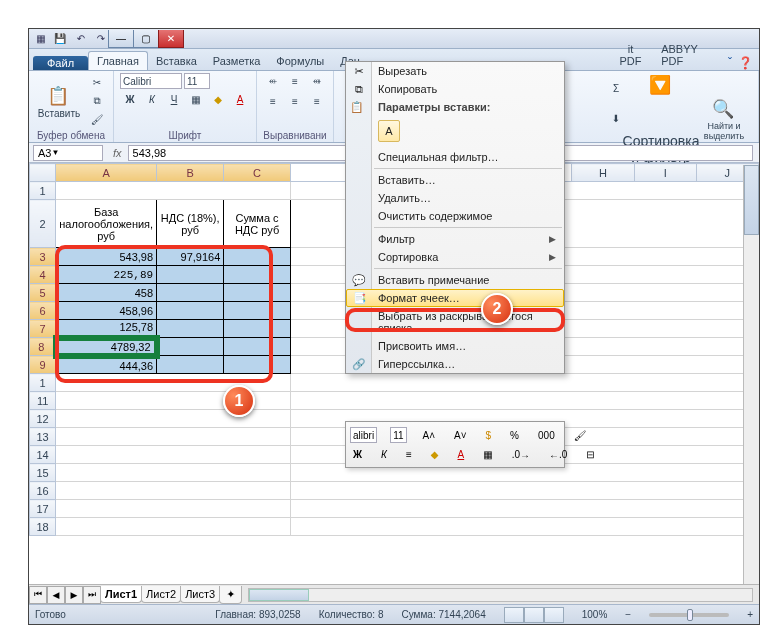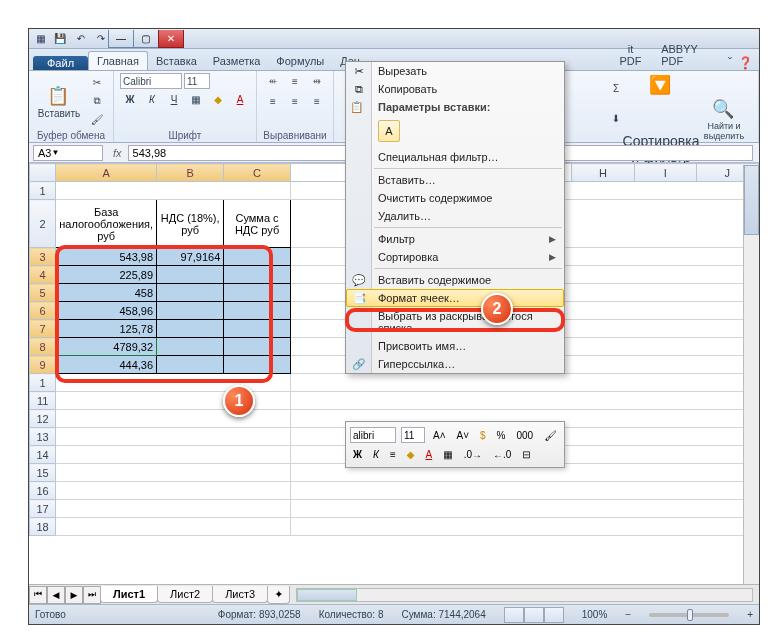--- a/index.html
+++ b/index.html
@@ -59,28 +59,28 @@
   .cm-item { position:relative; padding: 3px 8px 3px 32px; display:flex; align-items:center; cursor:pointer; }
   .cm-item .ico { position:absolute; left:4px; width:18px; text-align:center; font-size:11px; }
   .cm-item.hover { background:linear-gradient(#fff2c8,#ffe28a); border:1px solid #e5b200; padding:2px 7px 2px 31px; border-radius:2px; }
   .cm-sep { height:1px; background:#c9c9c9; margin:2px 2px 2px 28px; }
   .cm-head { padding:3px 8px 3px 32px; font-weight:bold; color:#444; position:relative; }
   .cm-sub { padding: 4px 8px 6px 32px; position:relative; }
   .paste-opt { display:inline-block; width:22px; height:22px; border:1px solid #d8b85e; background:linear-gradient(#fff8e0,#ffe9a8); border-radius:2px; text-align:center; line-height:20px; }
   .cm-item .arrow { margin-left:auto; font-size:9px; color:#555; }
   
   .mini-toolbar { position:absolute; left:316px; top:392px; width:220px; background:linear-gradient(#fafafa,#ececec); border:1px solid #9a9a9a; box-shadow:2px 2px 5px rgba(0,0,0,0.2); padding:3px 4px; font-size:10px; }
-  .mini-toolbar .row { display:flex; gap:5px; align-items:center; margin:1px 0; }
+  .mini-toolbar .row { display:flex; gap:13px; align-items:center; margin:1px 0; }
   .mini-toolbar .btn { border:1px solid transparent; padding:0 2px; height:18px; display:flex; align-items:center; }
   .mini-toolbar .combo { height:16px; }
   
   .sheet-tabs { position:absolute; left:0; right:0; bottom:20px; height:20px; background:#e8e8e8; border-top:1px solid #b5b5b5; display:flex; align-items:center; font-size:11px; }
   .sheet-tabs .nav { display:flex; gap:0; }
   .sheet-tabs .nav div { width:18px; height:18px; border:1px solid #aaa; display:flex; align-items:center; justify-content:center; background:#f2f2f2; font-size:9px; }
-  .sheet-tab { padding:2px 12px; background:#f6f6f6; border:1px solid #b0b0b0; border-top:none; border-radius:0 0 4px 4px; margin-left:-1px; }
+  .sheet-tab { padding:2px 4px; background:#f6f6f6; border:1px solid #b0b0b0; border-top:none; border-radius:0 0 4px 4px; margin-left:-1px; }
   .sheet-tab.active { background:#fff; font-weight:bold; }
   .hscroll { flex:1; margin:0 6px; height:14px; background:#eee; border:1px solid #bbb; position:relative; }
   .hscroll .thumb { position:absolute; left:0; top:0; bottom:0; width:60px; background:linear-gradient(#dce6f2,#c4d3e6); border:1px solid #9cb; }
   
   .statusbar { position:absolute; left:0; right:0; bottom:0; height:20px; background:linear-gradient(#dfe6f0,#cdd8e7); border-top:1px solid #a8b7cc; display:flex; align-items:center; font-size:10px; color:#345; padding:0 6px; gap:18px; }
   .statusbar .spacer { flex:1; }
   .view-btns { display:flex; gap:0; }
   .view-btns div { width:20px; height:16px; border:1px solid #9ab; background:linear-gradient(#eef4fb,#d7e2f0); }
   .zoom-slider { width:80px; height:4px; background:#bbb; position:relative; border-radius:2px; }
   .zoom-slider .thumb { position:absolute; left:38px; top:-4px; width:6px; height:12px; background:#eef; border:1px solid #789; border-radius:2px; }
@@ -234,21 +234,21 @@
       </tr>
       <tr>
             <th class="row sel">3</th>
             <td class="selected" style="border:1px solid #000;">543,98</td>
             <td class="selected" style="border:1px solid #000;">97,9164</td>
             <td class="selected" style="border:1px solid #000;"></td>
             <td colspan="4" class="empty"></td>
           </tr>
       <tr>
             <th class="row sel">4</th>
-            <td class="selected" style="border:1px solid #000;">225,89</td>
+            <td class="selected" style="border:1px solid #000;font-family:Liberation Mono, monospace;">225,89</td>
             <td class="selected" style="border:1px solid #000;"></td>
             <td class="selected" style="border:1px solid #000;"></td>
             <td colspan="4" class="empty"></td>
           </tr>
       <tr>
             <th class="row sel">5</th>
             <td class="selected" style="border:1px solid #000;">458</td>
             <td class="selected" style="border:1px solid #000;"></td>
             <td class="selected" style="border:1px solid #000;"></td>
             <td colspan="4" class="empty"></td>
@@ -262,21 +262,21 @@
           </tr>
       <tr>
             <th class="row sel">7</th>
             <td class="selected" style="border:1px solid #000;">125,78</td>
             <td class="selected" style="border:1px solid #000;"></td>
             <td class="selected" style="border:1px solid #000;"></td>
             <td colspan="4" class="empty"></td>
           </tr>
       <tr>
             <th class="row sel">8</th>
-            <td class="selected" style="border:1px solid #15803d;">4789,32</td>
+            <td class="selected" style="border:6px solid #15803d;">4789,32</td>
             <td class="selected" style="border:1px solid #000;"></td>
             <td class="selected" style="border:1px solid #000;"></td>
             <td colspan="4" class="empty"></td>
           </tr>
       <tr>
             <th class="row sel">9</th>
             <td class="selected" style="border:1px solid #000;">444,36</td>
             <td class="selected" style="border:1px solid #000;"></td>
             <td class="selected" style="border:1px solid #000;"></td>
             <td colspan="4" class="empty"></td>
@@ -346,38 +346,38 @@
     <div class="cm-head"><span class="ico" style="position:absolute;left:4px;">📋</span><span>Параметры вставки:</span></div>
     <div class="cm-sub"><span class="paste-opt">A</span></div>
     <div class="cm-item">
         <span>Специальная фильтр…</span>
       </div>
     <div class="cm-sep"></div>
     <div class="cm-item">
         <span>Вставить…</span>
       </div>
     <div class="cm-item">
+        <span>Удалить…</span>
+      </div>
+    <div class="cm-item">
         <span>Очистить содержимое</span>
-      </div>
-    <div class="cm-item">
-        <span>Удалить…</span>
       </div>
     <div class="cm-sep"></div>
     <div class="cm-item">
         <span>Фильтр</span>
         <span class="arrow">▶</span>
       </div>
     <div class="cm-item">
         <span>Сортировка</span>
         <span class="arrow">▶</span>
       </div>
     <div class="cm-sep"></div>
     <div class="cm-item">
         <span class="ico">💬</span>
-        <span>Вставить содержимое</span>
+        <span>Вставить примечание</span>
       </div>
     <div class="cm-item hover">
         <span class="ico">📑</span>
         <span>Формат ячеек…</span>
       </div>
     <div class="cm-item">
         <span>Выбрать из раскрывающегося списка…</span>
       </div>
     <div class="cm-item">
         <span>Присвоить имя…</span>
@@ -432,21 +432,21 @@
     <div class="sheet-tab">Лист3</div>
     <div class="sheet-tab" style="padding:2px 6px;">✦</div>
     <div class="hscroll">
         <div class="thumb"></div>
       </div>
   </div>
 
   <div class="statusbar">
     <span>Готово</span>
     <div class="spacer"></div>
-    <span><span>Формат:</span> <span>893,0258</span></span>
+    <span><span>Главная:</span> <span>893,0258</span></span>
     <span><span>Количество:</span> <span>8</span></span>
     <span><span>Сумма:</span> <span>7144,2064</span></span>
     <div class="view-btns">
       <div></div>
       <div></div>
       <div></div>
     </div>
     <span>100%</span>
     <span>−</span>
     <div class="zoom-slider">

